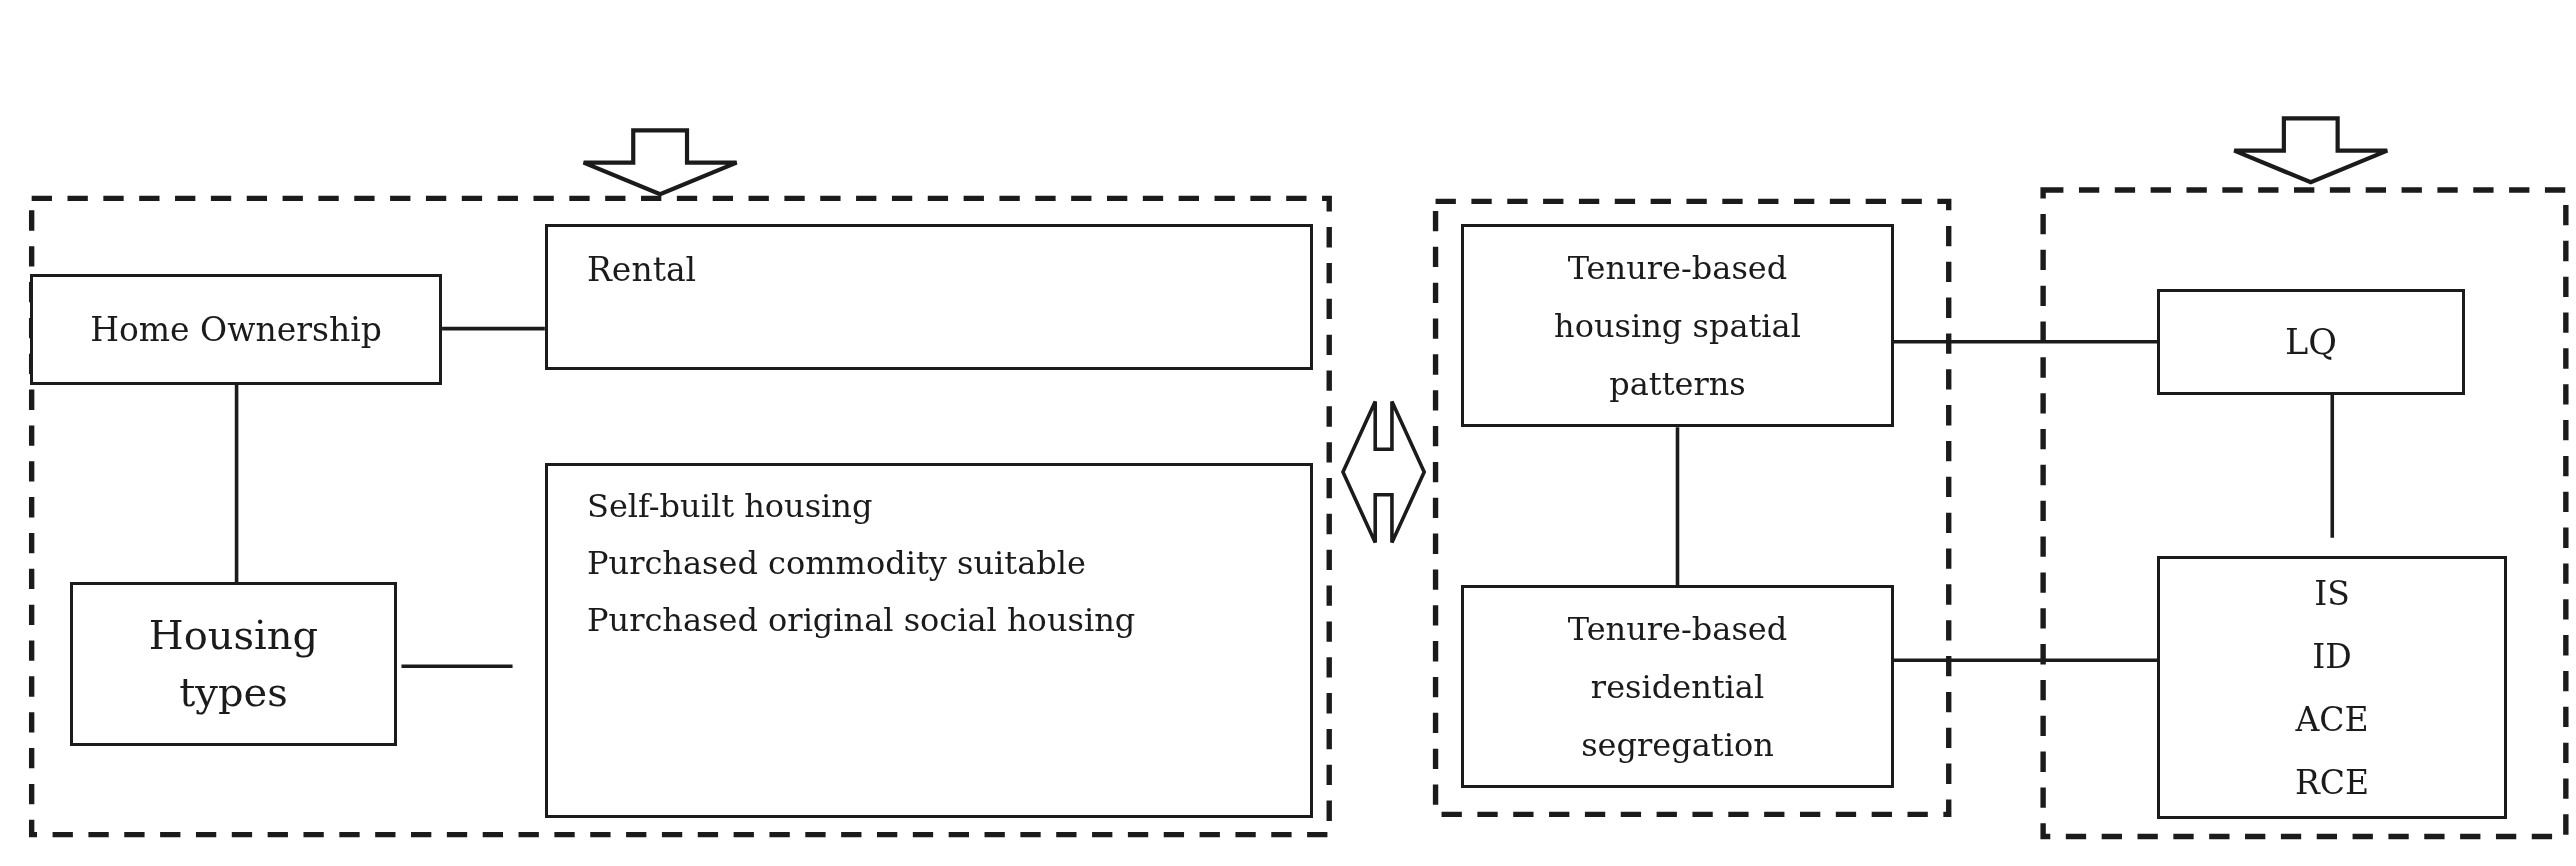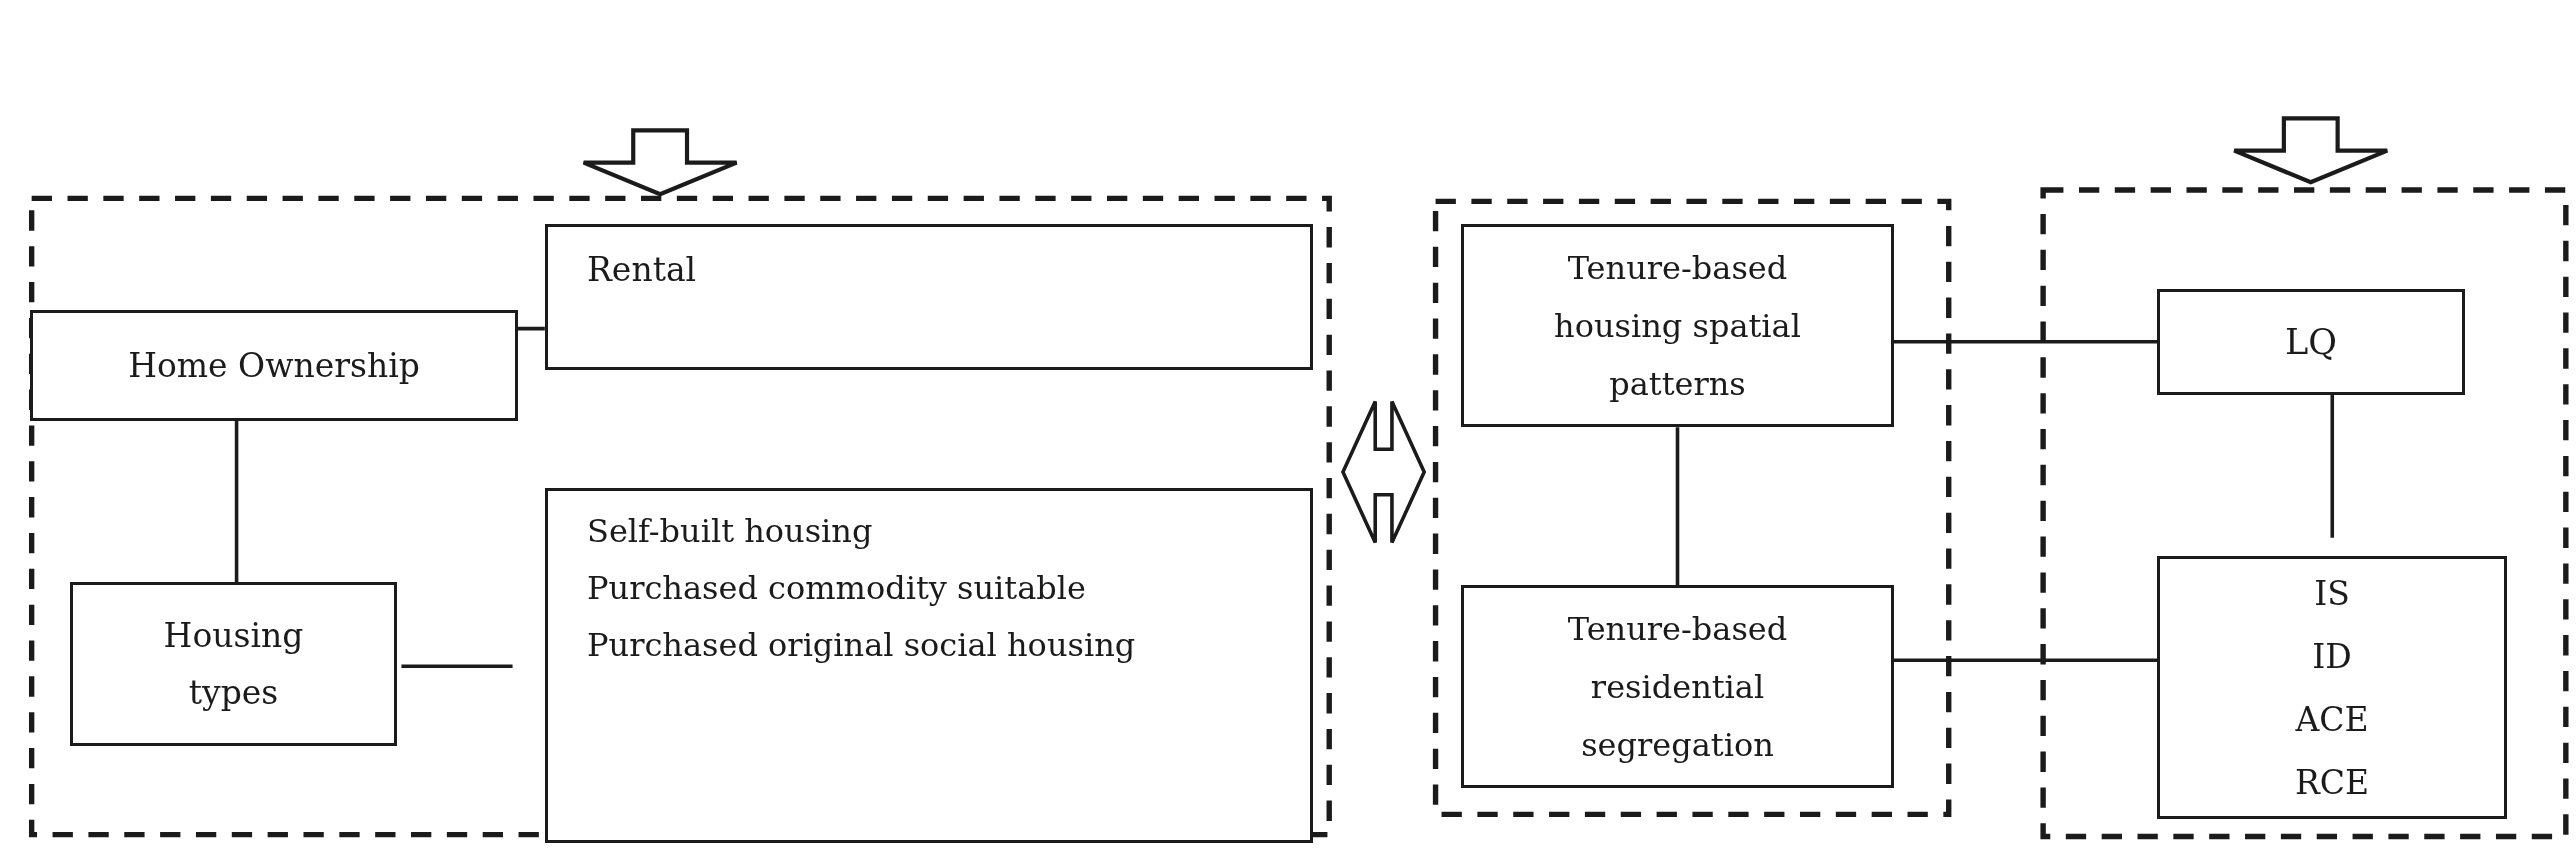--- a/index.html
+++ b/index.html
@@ -65,30 +65,30 @@
 
     <polygon points="1060,218 1150,218 1150,272 1233,272 1105,325 977,272 1060,272" fill="#ffffff" stroke="#1b1b1b" stroke-width="7" stroke-linejoin="miter"></polygon>
 
     <polygon points="3823,198 3913,198 3913,252 3996,252 3868,305 3740,252 3823,252" fill="#ffffff" stroke="#1b1b1b" stroke-width="7" stroke-linejoin="miter"></polygon>
 
     <polygon points="2248,790 2302,672 2302,752 2330,752 2330,672 2384,790 2330,908 2330,828 2302,828 2302,908" fill="#ffffff" stroke="#1b1b1b" stroke-width="6" stroke-linejoin="miter"></polygon>
   </svg>
 
 
 
-  <div class="box center" style="left:30px;top:274px;width:488px;height:111px;margin-top:36px;">Home Ownership</div>
+  <div class="box center" style="left:30px;top:274px;width:412px;height:111px;">Home Ownership</div>
 
   <div class="box list-left" style="left:545px;top:224px;width:768px;height:146px;padding:13px 24px 0 39px;line-height:60px;">
       <div class="li-line">Rental</div>
     </div>
 
-  <div class="box center pre" style="left:70px;top:582px;width:327px;height:164px;font-size:33px;line-height:57px;">Housing
+  <div class="box center pre" style="left:70px;top:582px;width:327px;height:164px;font-size:40px;line-height:57px;">Housing
 types</div>
 
-  <div class="box list-left wrapok" style="left:545px;top:488px;width:768px;height:355px;padding:12px 78px 0 39px;font-size:32px;line-height:57px;">
+  <div class="box list-left wrapok" style="left:545px;top:463px;width:768px;height:355px;padding:12px 78px 0 39px;font-size:32px;line-height:57px;">
       <div class="li-line">Self-built housing</div>
       <div class="li-line">Purchased commodity suitable</div>
       <div class="li-line">Purchased original social housing</div>
     </div>
 
   <div class="box center pre" style="left:1461px;top:224px;width:433px;height:203px;font-size:32px;line-height:58px;">Tenure-based
 housing spatial
 patterns</div>
 
   <div class="box center pre" style="left:1461px;top:585px;width:433px;height:203px;font-size:32px;line-height:58px;">Tenure-based

